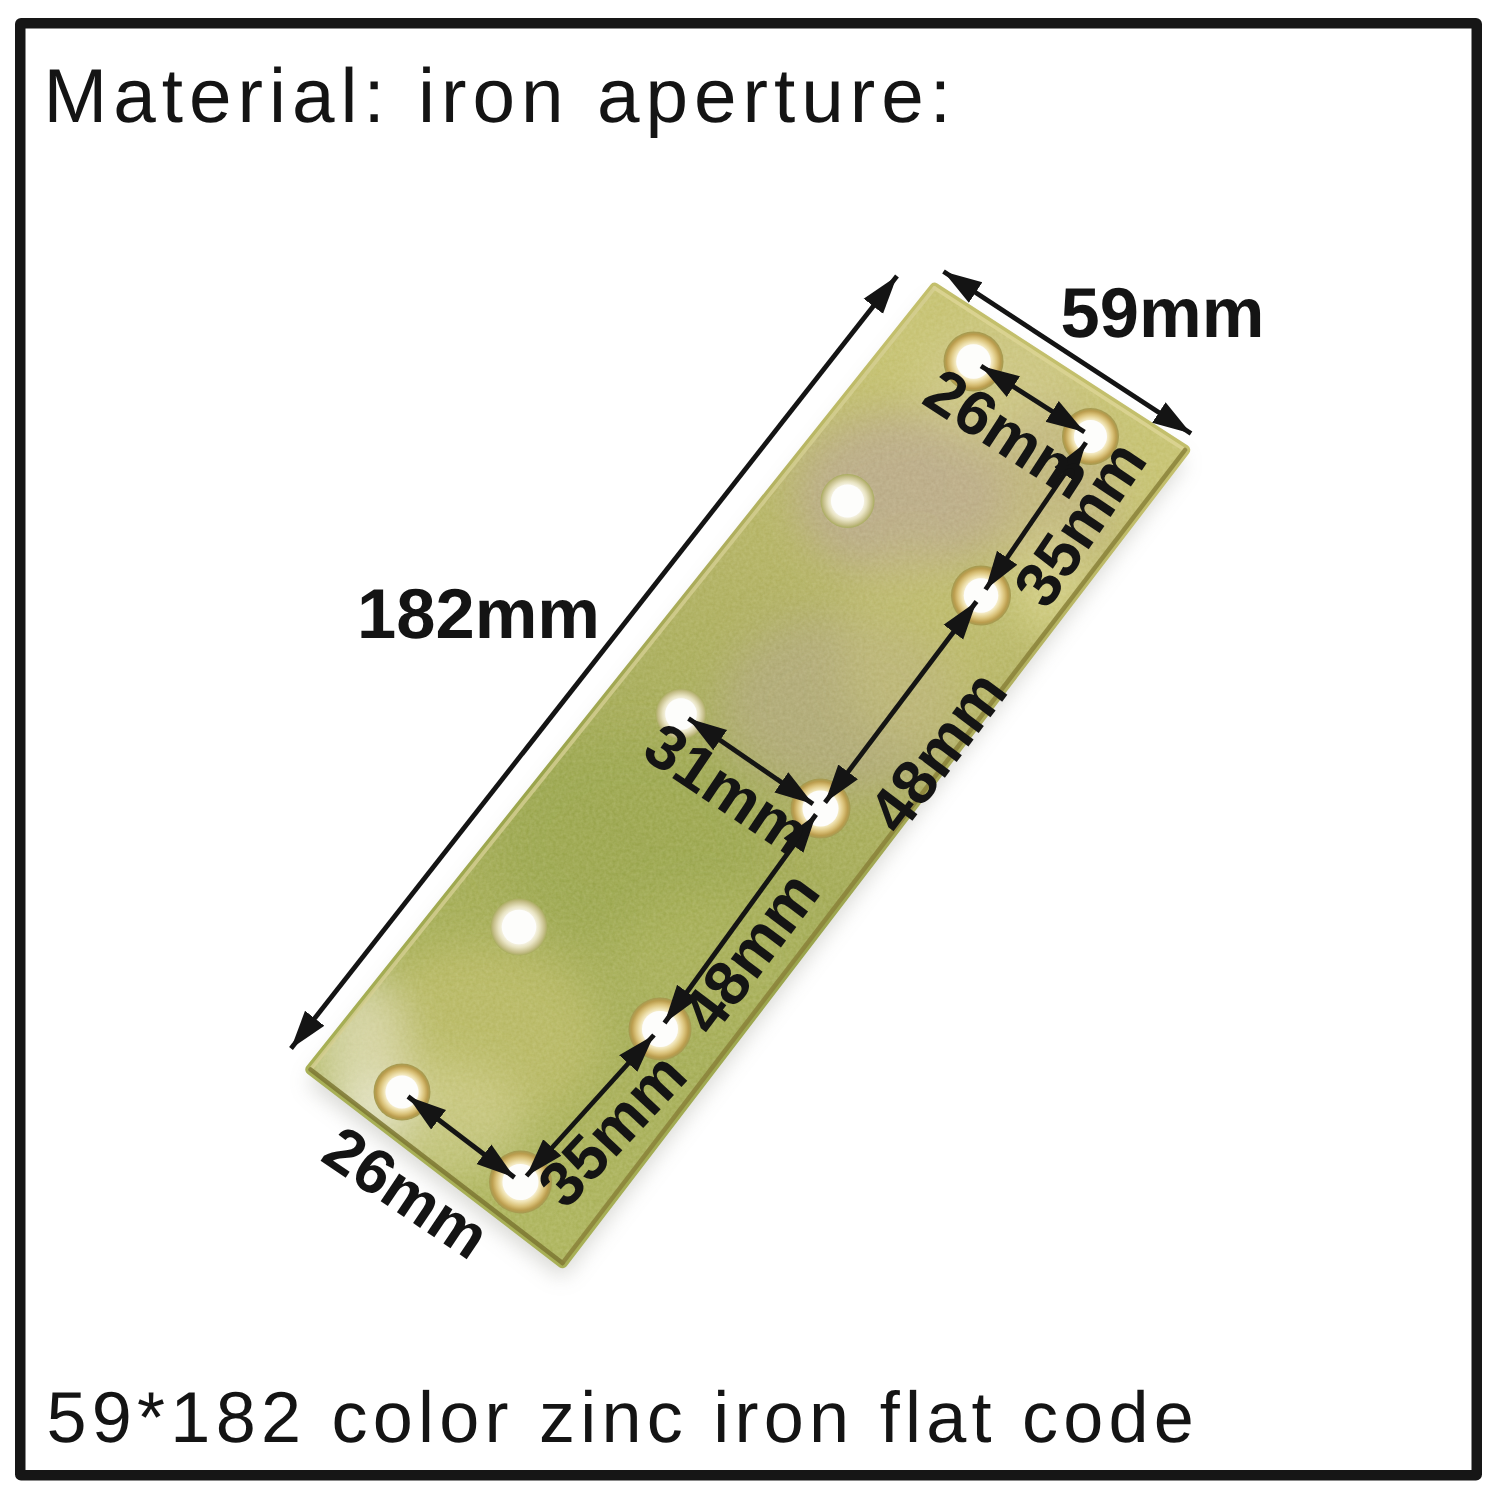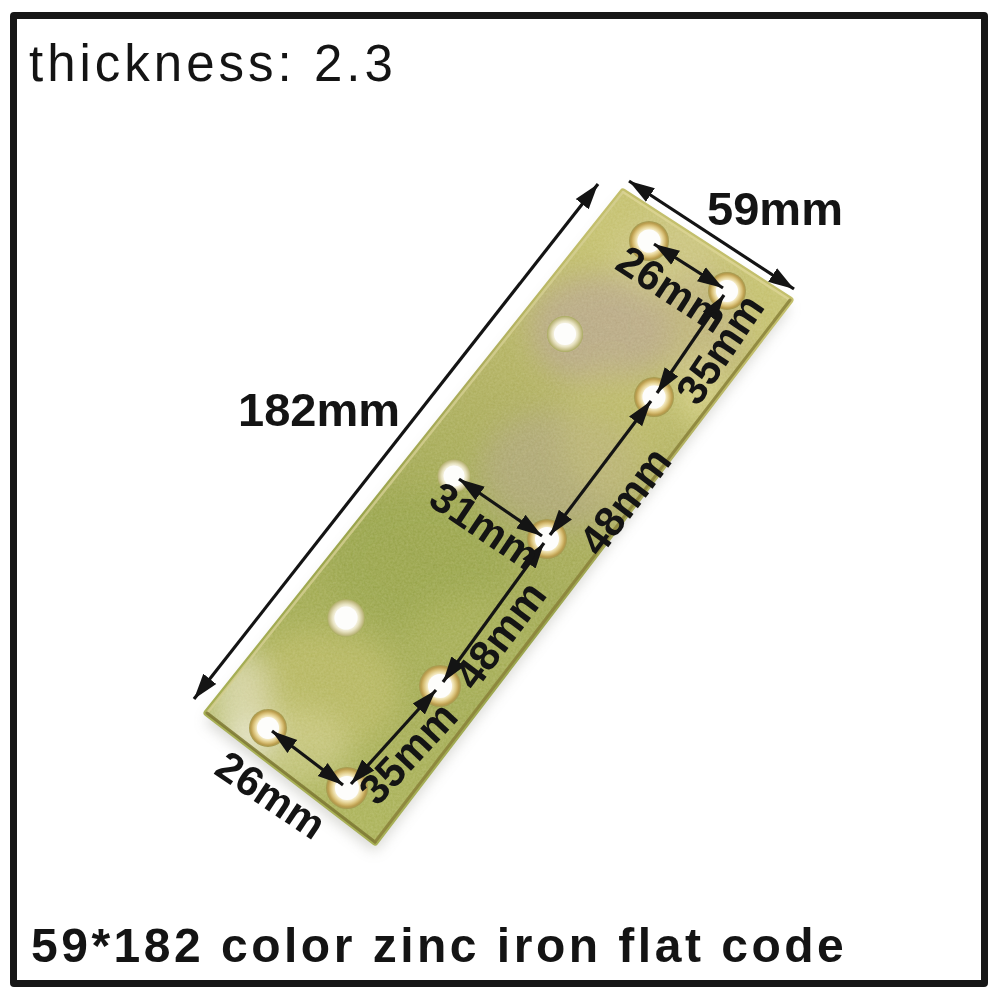--- a/index.html
+++ b/index.html
@@ -2,21 +2,21 @@
 <html><head>
 <meta charset="utf-8">
 <style>
   html,body{margin:0;padding:0;background:#ffffff;}
   body{width:1000px;height:1000px;position:relative;overflow:hidden;
        font-family:"Liberation Sans",sans-serif;color:#141414;}
   .frame{position:absolute;left:10px;top:12px;right:12px;bottom:13px;
          border:7px solid #161616;border-radius:4px;pointer-events:none;}
   .info{position:absolute;left:29px;top:28px;font-size:51px;font-weight:500;
         line-height:72px;letter-spacing:4px;white-space:nowrap;}
-  .caption{position:absolute;left:31px;top:918px;font-size:48px;font-weight:700;
+  .caption{position:absolute;left:31px;top:918px;font-size:48px;font-weight:400;
            letter-spacing:3.5px;white-space:nowrap;}
   svg.diagram{position:absolute;left:0;top:0;}
   .dimtext{font-family:"Liberation Sans",sans-serif;font-weight:600;}
 </style>
 </head>
 <body>
 
 <svg class="diagram" width="1000" height="1000" viewBox="0 0 1000 1000">
   <defs>
     <linearGradient id="plateGrad" x1="0.75" y1="0.1" x2="0.25" y2="0.95">
@@ -154,18 +154,18 @@
     <text x="720" y="349" font-size="42" dominant-baseline="central" transform="rotate(-56 720 349)">35mm</text>
     <text x="625" y="501" font-size="42" dominant-baseline="central" transform="rotate(-53 625 501)">48mm</text>
     <text x="485" y="526" font-size="42" dominant-baseline="central" transform="rotate(34 485 526)">31mm</text>
     <text x="500" y="635" font-size="42" dominant-baseline="central" transform="rotate(-53 500 635)">48mm</text>
     <text x="408" y="753" font-size="42" dominant-baseline="central" transform="rotate(-47 408 753)">35mm</text>
     <text x="271" y="795" font-size="42" dominant-baseline="central" transform="rotate(34 271 795)">26mm</text>
   </g>
 </svg>
 
 <div class="info">
-  <div>thickness: 2.3</div>
+  <div>Material: iron aperture:</div>
 </div>
 
 <div class="caption">59*182 color zinc iron flat code</div>
 
 <div class="frame"></div>
 
 </body></html>

